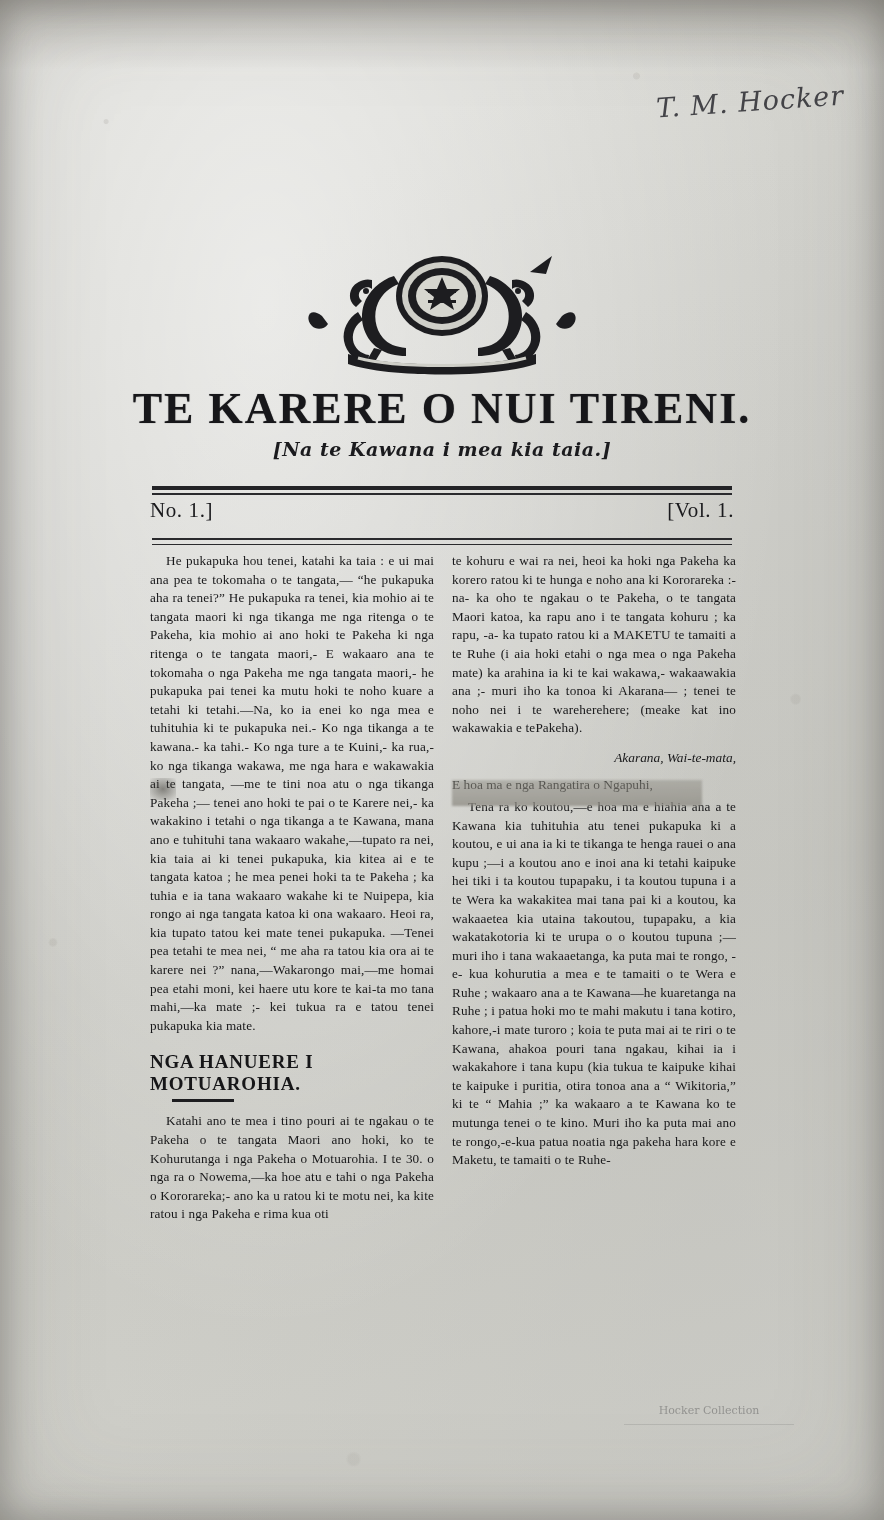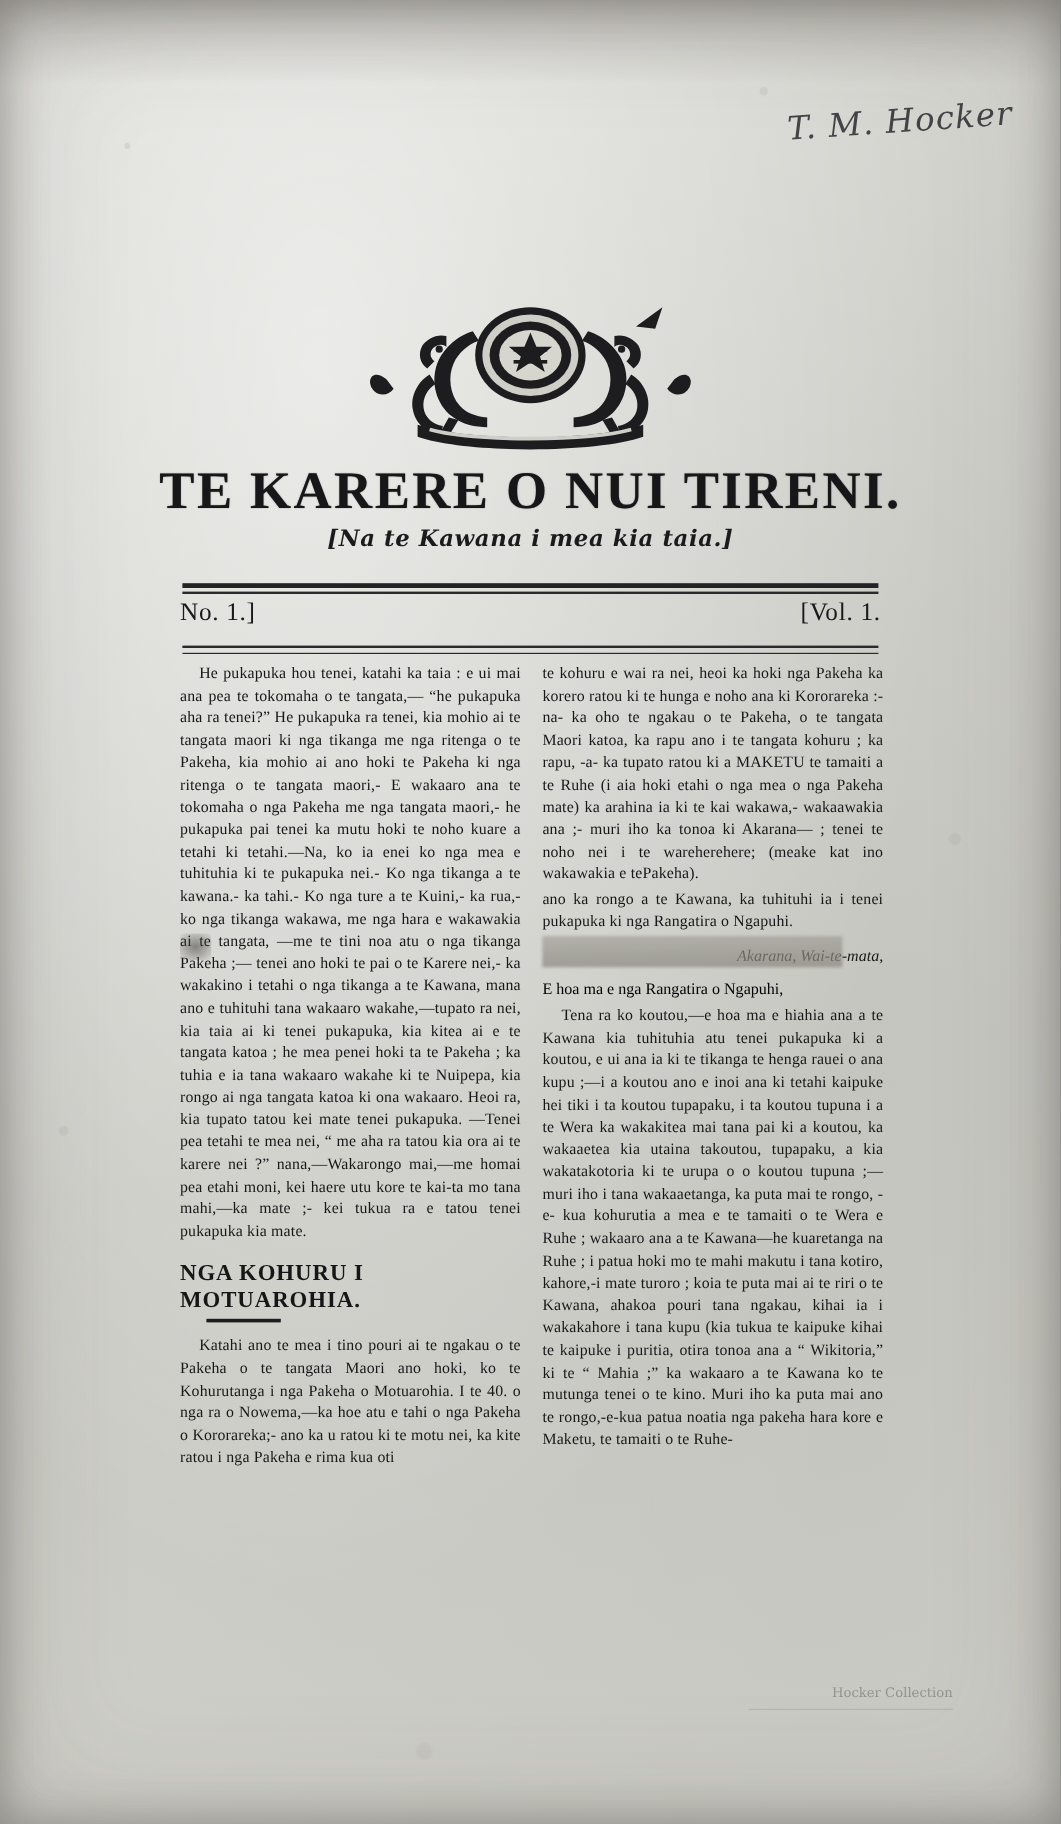--- a/index.html
+++ b/index.html
@@ -215,21 +215,21 @@
   .bottom-mark {
     position: absolute;
     right: 90px;
     bottom: 95px;
     width: 170px;
     height: 26px;
     opacity: .35;
     font-family: "DejaVu Serif", serif;
     font-size: 11px;
     color: #2a2a2d;
-    text-align: right;
+    text-align: center;
     line-height: 26px;
     border-bottom: 1px solid rgba(40,40,40,.35);
   }
 </style>
 </head>
 <body>
 
 <div id="page">
 
   <div class="top-stain"></div>
@@ -281,28 +281,27 @@
     <span>[Vol. 1.</span>
   </div>
 
   <div class="rule-thin" style="top:538px"></div>
   <div class="rule-thin" style="top:544px;height:1px"></div>
 
   <div class="columns">
 
     <div class="col">
       <p class="para indent">He pukapuka hou tenei, katahi ka taia : e ui mai ana pea te tokomaha o te tangata,— “he pukapuka aha ra tenei?”  He pukapuka ra tenei, kia mohio ai te tangata maori ki nga tikanga me nga ritenga o te Pakeha, kia mohio ai ano hoki te Pakeha ki nga ritenga o te tangata maori,- E wakaaro ana te tokomaha o nga Pakeha me nga tangata maori,- he pukapuka pai tenei ka mutu hoki te noho kuare a tetahi ki tetahi.—Na, ko ia enei ko nga mea e tuhituhia ki te pukapuka nei.- Ko nga tikanga a te kawana.- ka tahi.- Ko nga ture a te Kuini,- ka rua,-  ko nga tikanga wakawa, me nga hara e wakawakia ai te tangata, —me te tini noa atu o nga tikanga Pakeha ;— tenei ano hoki te pai o te Karere nei,- ka wakakino i tetahi o nga tikanga a te Kawana, mana ano e tuhituhi tana wakaaro wakahe,—tupato ra nei, kia taia ai ki tenei pukapuka, kia kitea ai e te tangata katoa ;  he mea penei hoki ta te Pakeha ;  ka tuhia  e ia tana wakaaro wakahe ki te Nuipepa, kia rongo ai nga  tangata katoa ki ona wakaaro.  Heoi ra, kia tupato tatou kei mate tenei pukapuka. —Tenei pea tetahi te mea nei,  “ me aha ra tatou kia ora ai te karere nei ?”  nana,—Wakarongo mai,—me homai pea etahi moni, kei haere utu kore te kai-ta mo tana mahi,—ka mate ;- kei tukua ra e tatou tenei pukapuka kia mate.</p>
-      <div class="section-head">NGA KOHURU I MOTUAROHIA.</div>
+      <div class="section-head">NGA HANUERE I MOTUAROHIA.</div>
       <div class="short-rule"></div>
-      <p class="para indent">Katahi ano te mea i tino pouri ai te ngakau o te Pakeha o te tangata Maori ano hoki, ko te Kohurutanga i nga Pakeha o Motuarohia.  I te 40. o nga ra o Nowema,—ka hoe atu e tahi o nga Pakeha o Kororareka;- ano ka u ratou ki te motu nei, ka kite ratou i nga Pakeha e rima kua oti</p>
+      <p class="para indent">Katahi ano te mea i tino pouri ai te ngakau o te Pakeha o te tangata Maori ano hoki, ko te Kohurutanga i nga Pakeha o Motuarohia.  I te 30. o nga ra o Nowema,—ka hoe atu e tahi o nga Pakeha o Kororareka;- ano ka u ratou ki te motu nei, ka kite ratou i nga Pakeha e rima kua oti</p>
     </div>
 
     <div class="col">
       <p class="para">te kohuru e wai ra nei, heoi ka hoki nga Pakeha ka korero ratou ki te hunga e noho ana ki Kororareka :- na- ka oho te ngakau o te Pakeha, o te tangata Maori katoa, ka rapu ano i te tangata kohuru ;  ka rapu, -a- ka tupato ratou ki a MAKETU te tamaiti a te Ruhe (i aia hoki etahi o nga mea o nga Pakeha mate) ka arahina ia ki te kai wakawa,- wakaawakia ana ;- muri iho ka tonoa ki Akarana— ;  tenei te noho nei i te warehere­here; (meake kat ino wakawakia e tePakeha).</p>
-      <p class="para">ano ka rongo a te Kawana,  ka tuhituhi ia i tenei pukapuka ki nga Rangatira o Ngapuhi.</p>
       <div class="byline">Akarana, Wai-te-mata,</div>
       <div class="salutation">E hoa ma e nga Rangatira o Ngapuhi,</div>
       <p class="para indent">Tena ra ko koutou,—e hoa ma e hiahia ana a te Kawana kia tuhituhia atu tenei pukapuka ki a koutou, e ui ana ia ki te tikanga te henga rauei o ana kupu ;—i a koutou ano e inoi ana ki tetahi kaipuke hei tiki i ta koutou tupapaku, i ta koutou tupuna i a te Wera ka wakakitea mai tana pai ki a koutou, ka wakaaetea kia utaina takoutou, tupapaku, a kia wakatakotoria ki te urupa o o koutou tupuna ;—muri iho i tana wakaaetanga, ka puta mai te rongo, -e- kua kohurutia a mea e te tamaiti o te Wera e Ruhe ;  wakaaro ana a te Kawana—he kuaretanga na Ruhe ;  i patua hoki mo te mahi makutu i tana kotiro, kahore,-i mate turoro ;  koia te puta mai ai te riri o te Kawana, ahakoa pouri tana ngakau, kihai ia i wakakahore i tana kupu (kia tukua te kaipuke kihai te kaipuke i puritia, otira tonoa ana a “ Wikitoria,” ki te “ Mahia ;”  ka wakaaro a te Kawana ko te mutunga tenei o te kino.  Muri iho ka puta mai ano te rongo,-e-kua patua noatia nga pakeha hara kore e Maketu, te tamaiti o te Ruhe-</p>
       <div class="smudge"></div>
     </div>
 
   </div>
 
   <div class="ink-blot"></div>
   <div class="bottom-mark">Hocker Collection</div>

